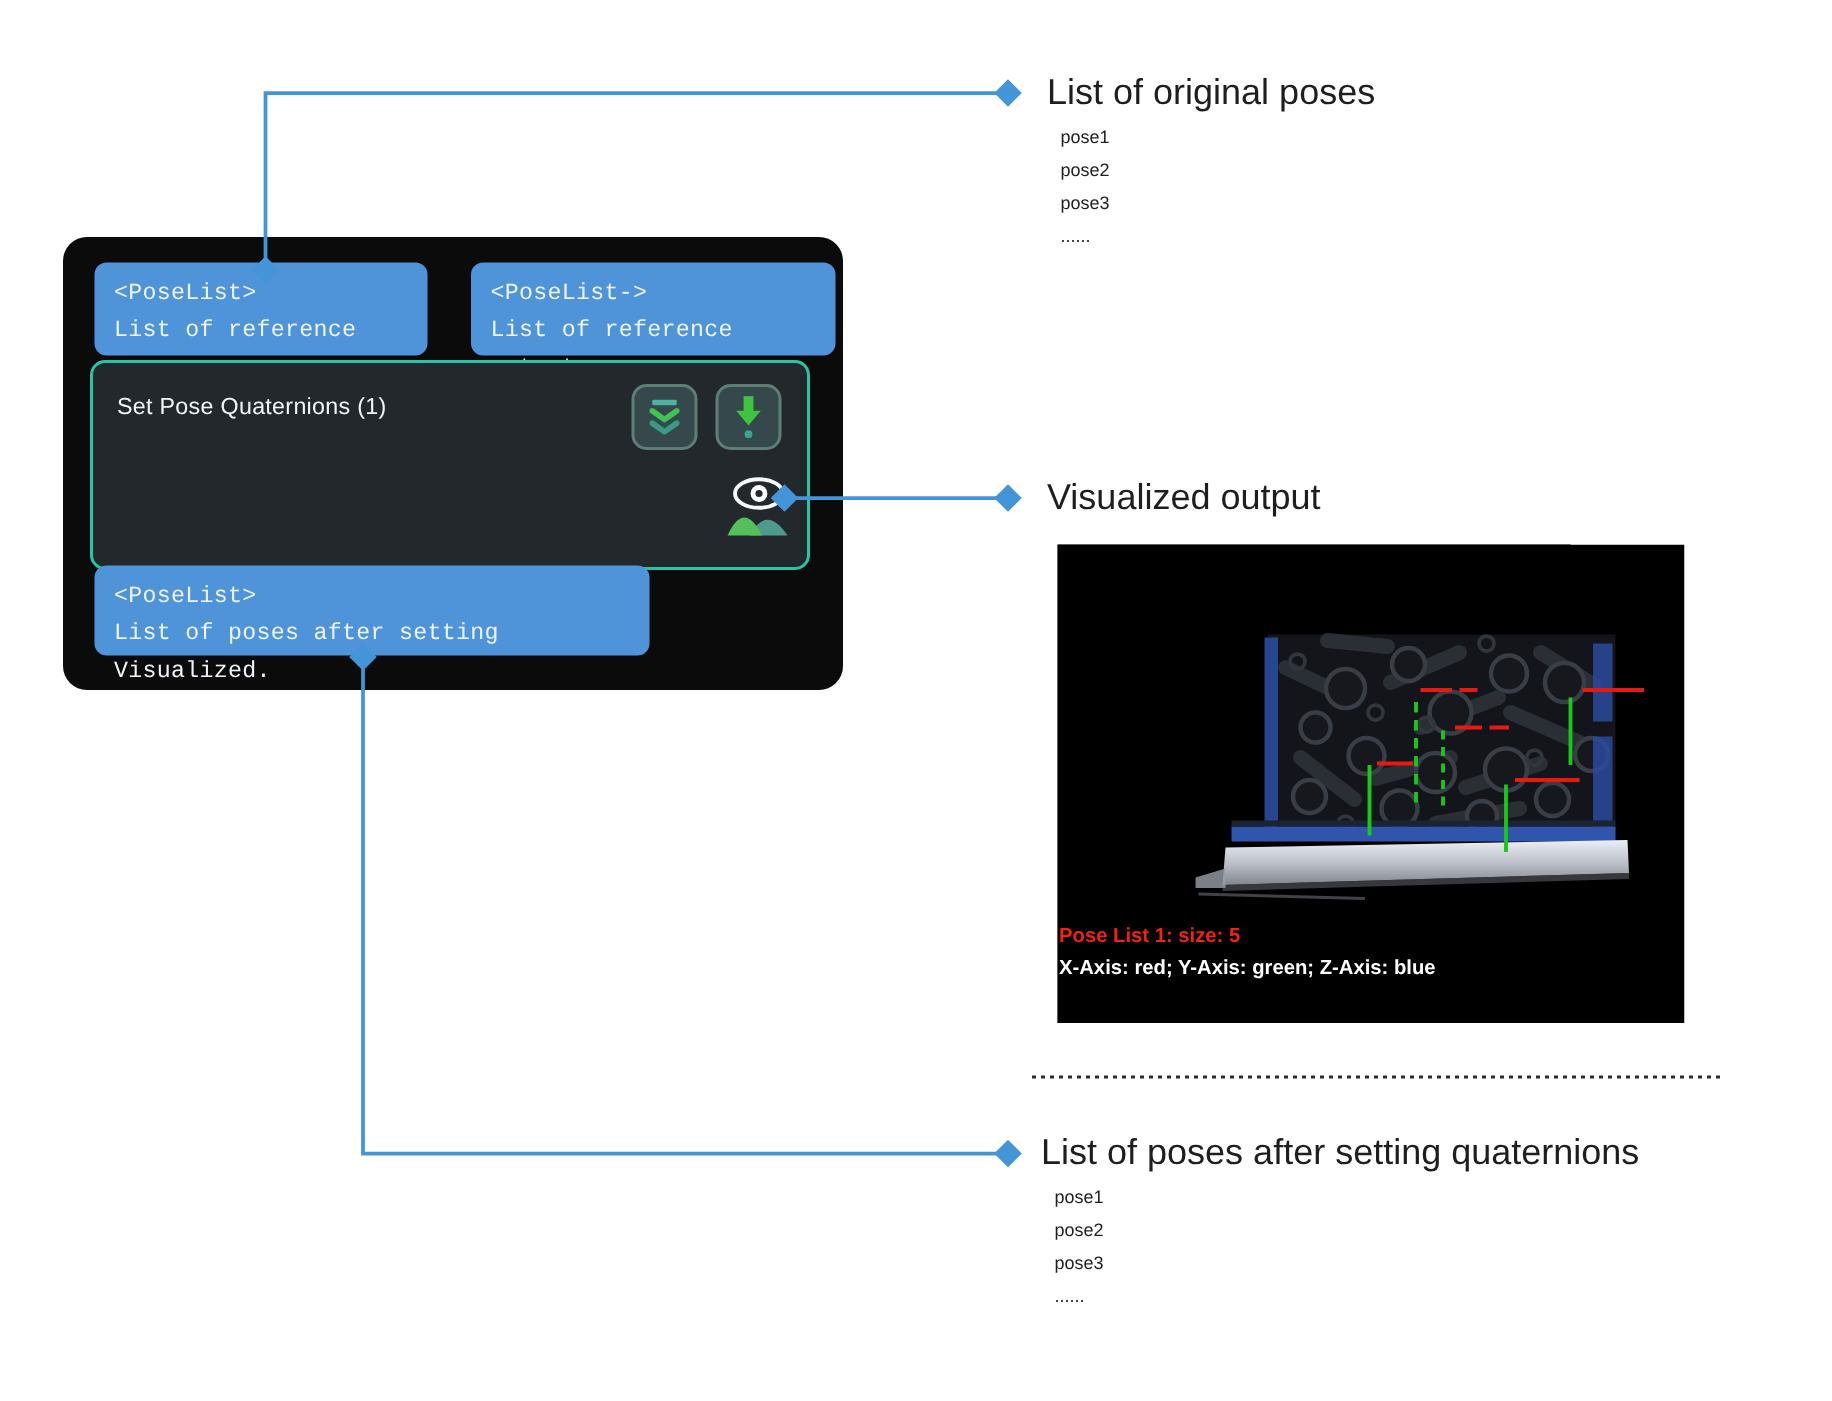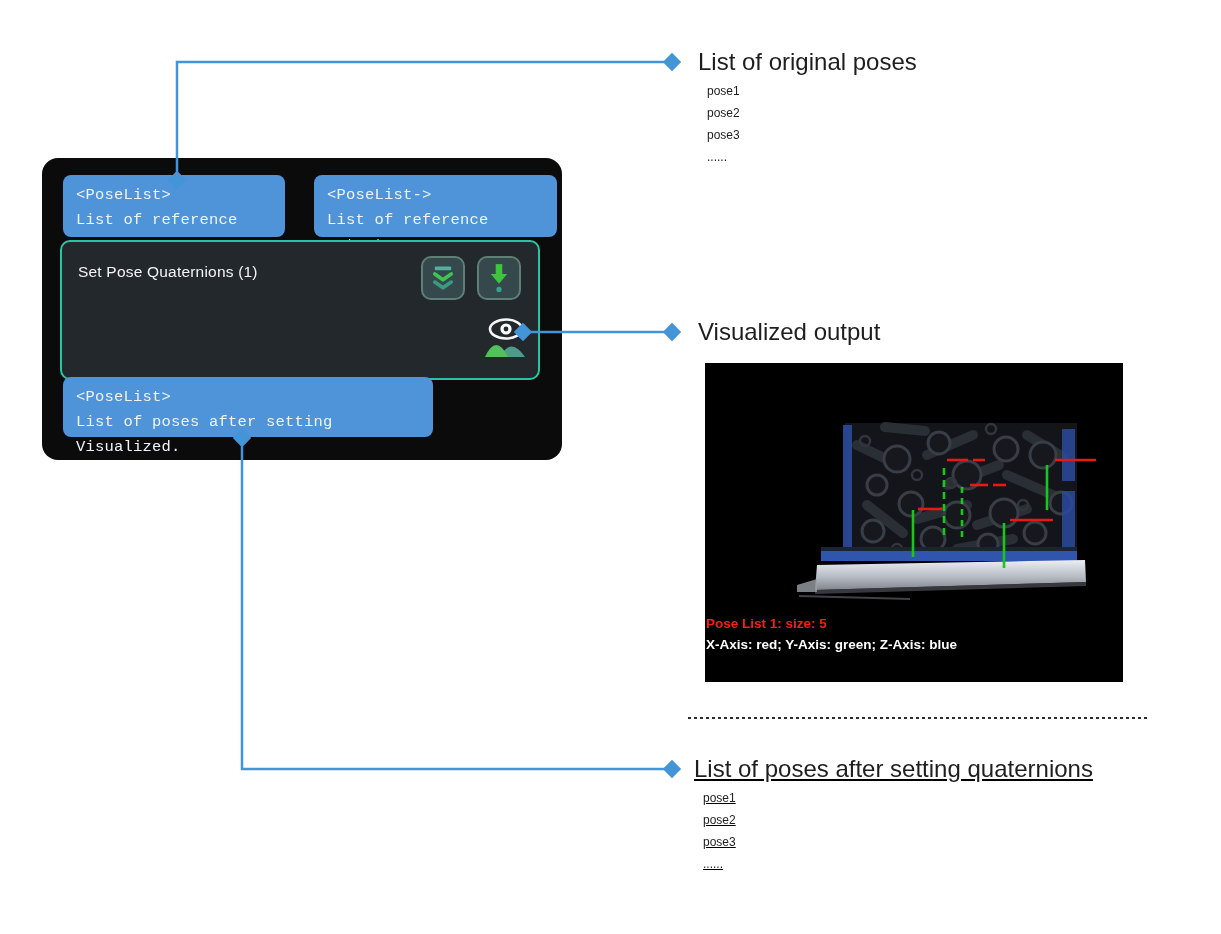--- a/index.html
+++ b/index.html
@@ -24,21 +24,21 @@
   .vis-icon { position:absolute; left:422px; top:72px; width:44px; height:46px; }
 
   
   .connector-layer { left:0; top:0; width:1221px; height:934px; pointer-events:none; }
 
   
   .ann-title { font-size:24px; color:#1e1e1e; line-height:26px; }
   .ann-list  { margin-top:5px; padding-left:9px; font-size:12px; line-height:22px; color:#1e1e1e; }
   .ann-top   { left:698px; top:49px; }
   .ann-vis   { left:698px; top:319px; }
-  .ann-bottom{ left:694px; top:756px;text-decoration:underline; }
+  .ann-bottom{ left:694px; top:756px; }
 
   
   .vis-panel { left:705px; top:363px; width:342px; height:319px; background:#000; }
   .sep { left:688px; top:717px; width:460px; height:2px;
          background-image:repeating-linear-gradient(to right,#2c2c2c 0 3px,transparent 3px 6px); }
 </style>
 </head>
 <body>
 
 <div class="canvas">

